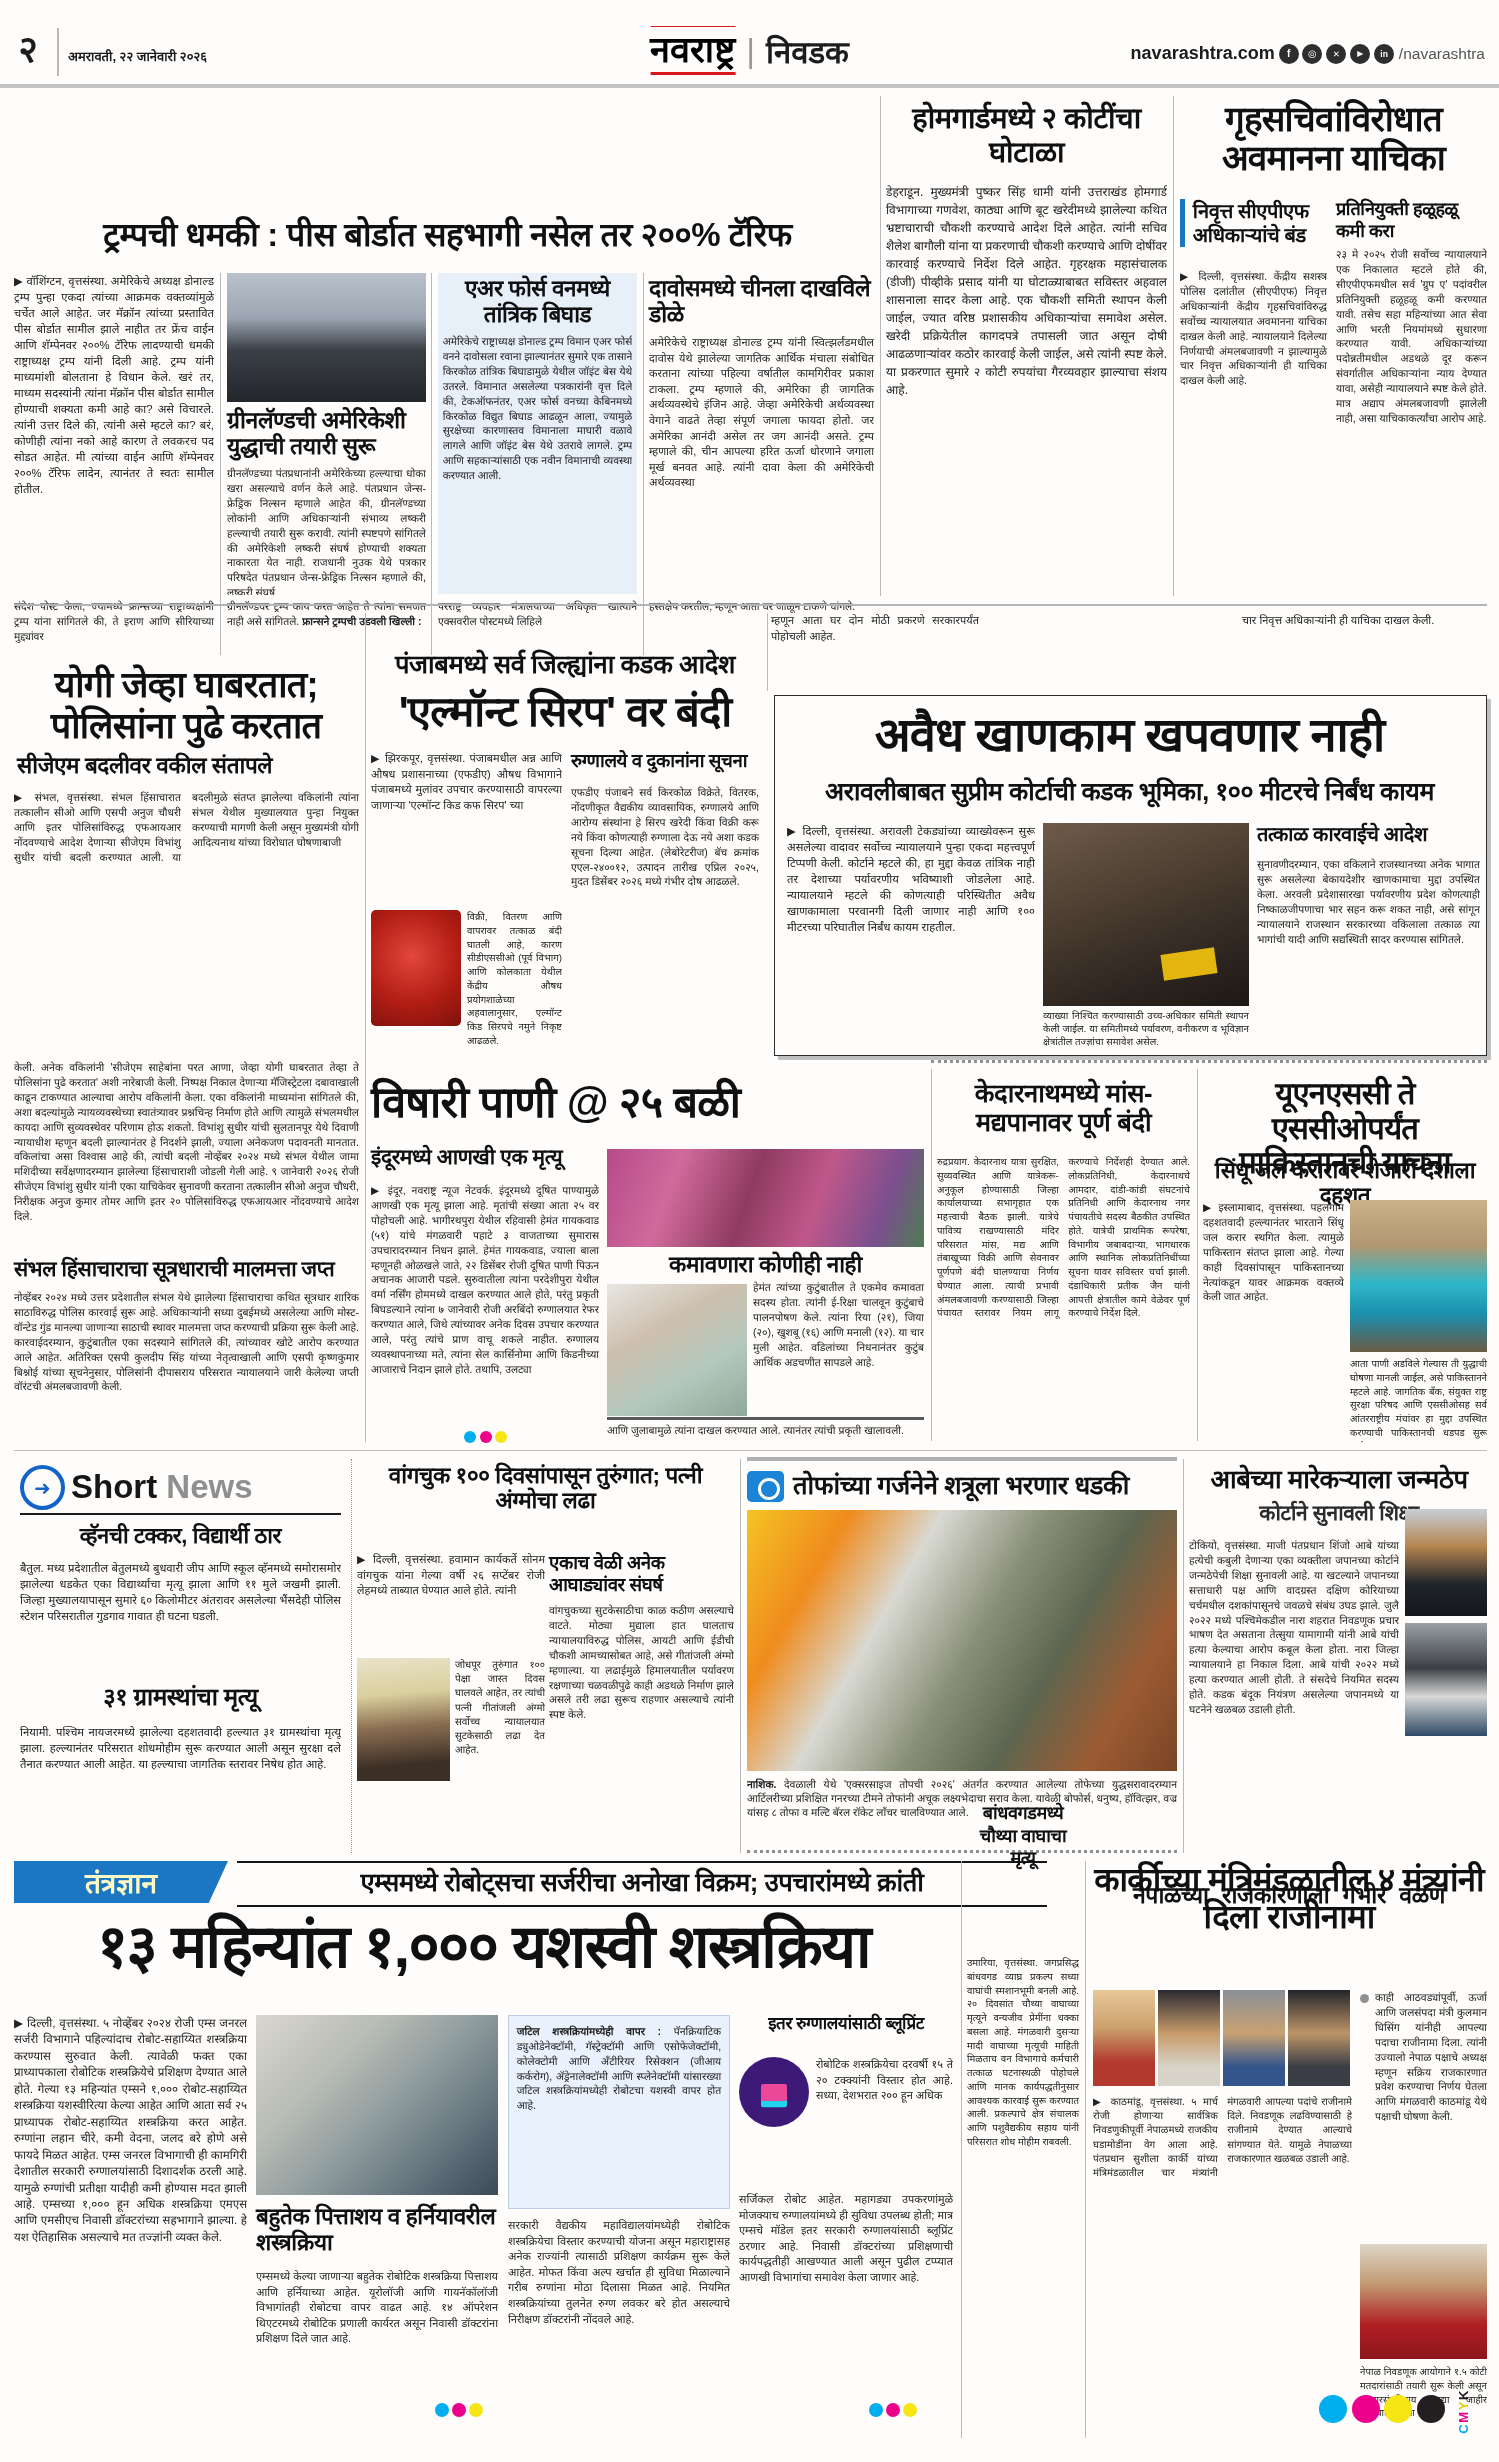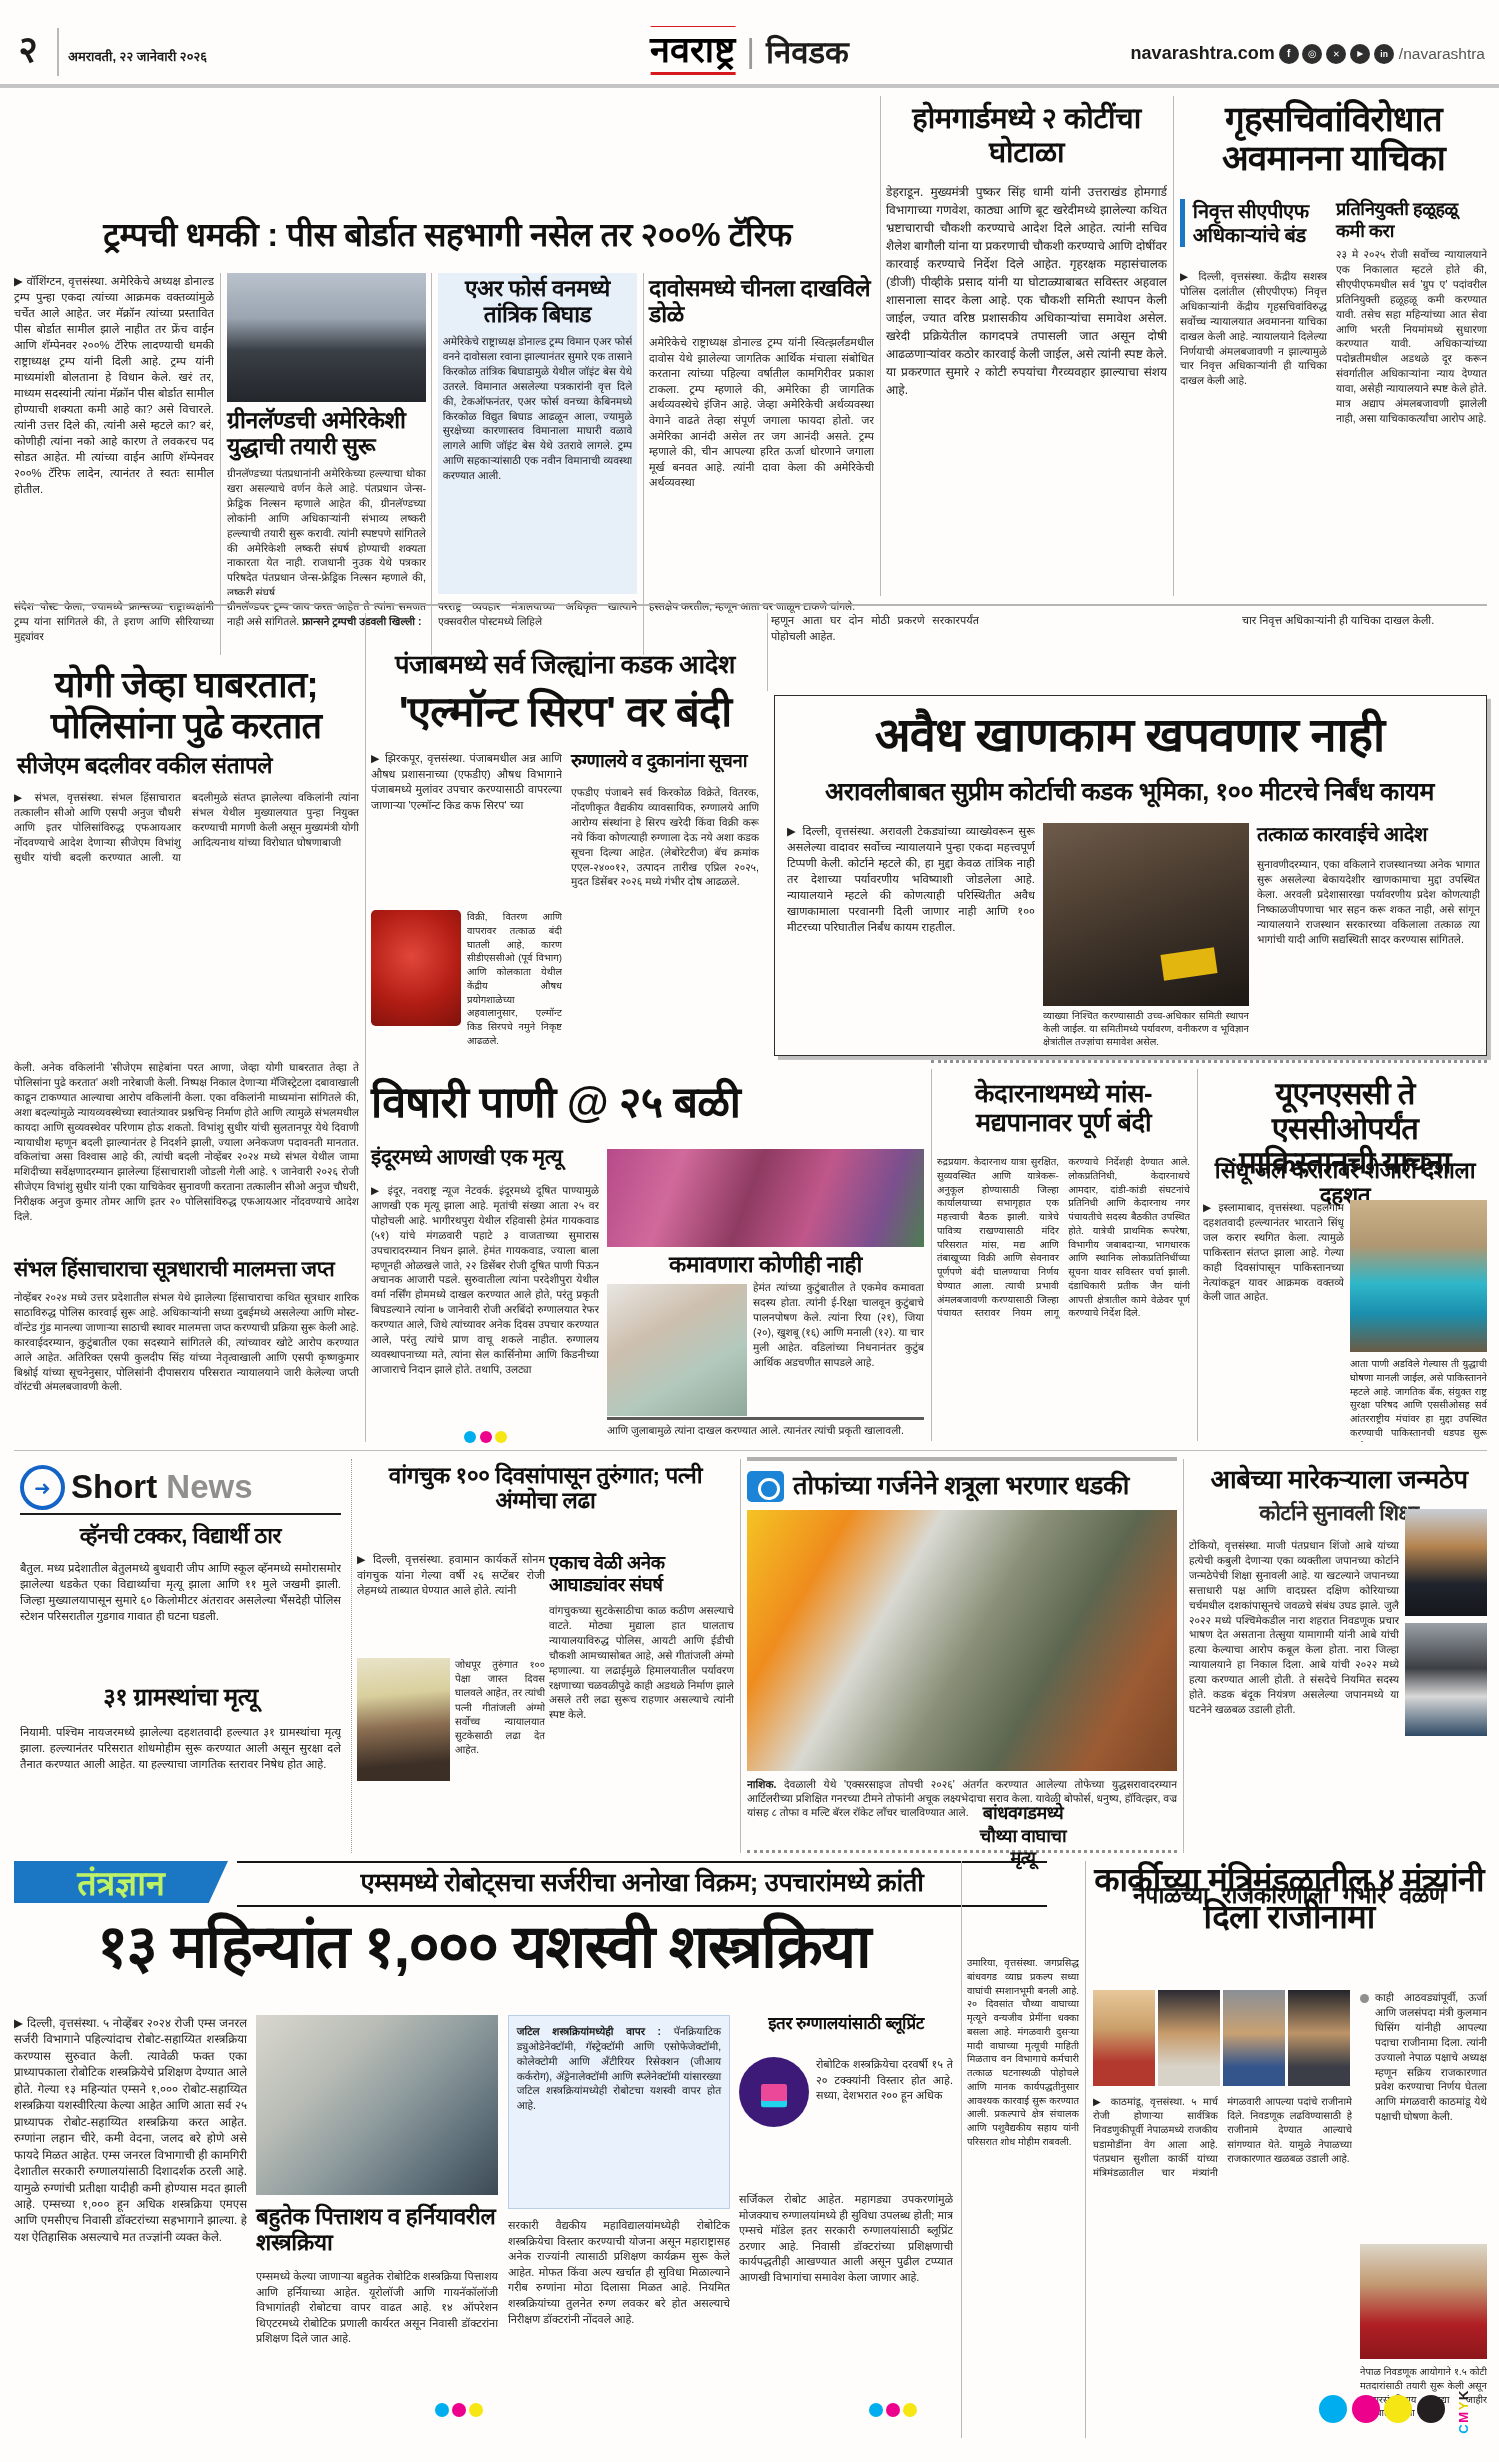--- a/index.html
+++ b/index.html
@@ -175,21 +175,21 @@
   <div class="abs dotted" style="left:747px;top:1850px;width:430px;"></div>
   <div class="abs vr" style="left:1183px;top:1459px;height:394px;"></div>
 
   <div class="abs hl ctr" style="left:1189px;top:1465px;width:300px;font-size:25.6px;">आबेच्या मारेकऱ्याला जन्मठेप</div>
   <div class="abs hl ctr" style="left:1189px;top:1501px;width:300px;font-size:21px;color:#2b2b2b;">कोर्टाने सुनावली शिक्षा</div>
   <div class="abs body-t ovh" style="left:1189px;top:1538px;width:210px;height:315px;font-size:10.5px;">टोकियो, वृत्तसंस्था. माजी पंतप्रधान शिंजो आबे यांच्या हत्येची कबुली देणाऱ्या एका व्यक्तीला जपानच्या कोर्टाने जन्मठेपेची शिक्षा सुनावली आहे. या खटल्याने जपानच्या सत्ताधारी पक्ष आणि वादग्रस्त दक्षिण कोरियाच्या चर्चमधील दशकांपासूनचे जवळचे संबंध उघड झाले. जुलै २०२२ मध्ये पश्चिमेकडील नारा शहरात निवडणूक प्रचार भाषण देत असताना तेत्सुया यामागामी यांनी आबे यांची हत्या केल्याचा आरोप कबूल केला होता. नारा जिल्हा न्यायालयाने हा निकाल दिला. आबे यांची २०२२ मध्ये हत्या करण्यात आली होती. ते संसदेचे नियमित सदस्य होते. कडक बंदूक नियंत्रण असलेल्या जपानमध्ये या घटनेने खळबळ उडाली होती.</div>
   <div class="abs img-ph" style="left:1405px;top:1509px;width:82px;height:107px;background:linear-gradient(180deg,#c8ced6 0%,#b5844f 35%,#20242c 70%,#14161b 100%);"></div>
   <div class="abs img-ph" style="left:1405px;top:1623px;width:82px;height:113px;background:linear-gradient(180deg,#9aa0a6 0%,#3c3f44 40%,#d8d8d8 65%,#2f4a66 100%);"></div>
 
   <div class="abs" style="left:14px;top:1861px;width:214px;height:42px;background:#1b76c4;clip-path:polygon(0 0,100% 0,91% 100%,0 100%);display:flex;align-items:center;justify-content:center;">
-    <span class="b" style="color:#bef264;font-size:34px;">तंत्रज्ञान</span>
+    <span class="b" style="color:#fef9c3;font-size:28px;">तंत्रज्ञान</span>
   </div>
   <div class="abs hl ctr" style="left:237px;top:1861px;width:810px;height:42px;border-top:2.3px solid #161616;border-bottom:2.3px solid #161616;font-size:25.6px;line-height:39px;">एम्समध्ये रोबोट्सचा सर्जरीचा अनोखा विक्रम; उपचारांमध्ये क्रांती</div>
   <div class="abs hl ctr" style="left:14px;top:1914px;width:939px;font-size:60px;letter-spacing:-1.6px;">१३ महिन्यांत १,००० यशस्वी शस्त्रक्रिया</div>
   <div class="abs body-t ovh" style="left:14px;top:2015px;width:233px;height:424px;font-size:11.6px;">▶ दिल्ली, वृत्तसंस्था. ५ नोव्हेंबर २०२४ रोजी एम्स जनरल सर्जरी विभागाने पहिल्यांदाच रोबोट-सहाय्यित शस्त्रक्रिया करण्यास सुरुवात केली. त्यावेळी फक्त एका प्राध्यापकाला रोबोटिक शस्त्रक्रियेचे प्रशिक्षण देण्यात आले होते. गेल्या १३ महिन्यांत एम्सने १,००० रोबोट-सहाय्यित शस्त्रक्रिया यशस्वीरित्या केल्या आहेत आणि आता सर्व २५ प्राध्यापक रोबोट-सहाय्यित शस्त्रक्रिया करत आहेत. रुग्णांना लहान चीरे, कमी वेदना, जलद बरे होणे असे फायदे मिळत आहेत. एम्स जनरल विभागाची ही कामगिरी देशातील सरकारी रुग्णालयांसाठी दिशादर्शक ठरली आहे. यामुळे रुग्णांची प्रतीक्षा यादीही कमी होण्यास मदत झाली आहे. एम्सच्या १,००० हून अधिक शस्त्रक्रिया एमएस आणि एमसीएच निवासी डॉक्टरांच्या सहभागाने झाल्या. हे यश ऐतिहासिक असल्याचे मत तज्ज्ञांनी व्यक्त केले.</div>
   <div class="abs img-ph" style="left:256px;top:2015px;width:242px;height:180px;background:linear-gradient(135deg,#d9d7cf 0%,#b9bdb6 30%,#8d9a9c 55%,#5d6e78 80%,#3c4a55 100%);"></div>
   <div class="abs hl" style="left:256px;top:2204px;width:242px;font-size:22.5px;line-height:1.15;">बहुतेक पित्ताशय व हर्नियावरील शस्त्रक्रिया</div>
   <div class="abs body-t ovh" style="left:256px;top:2269px;width:242px;height:169px;font-size:11px;">एम्समध्ये केल्या जाणाऱ्या बहुतेक रोबोटिक शस्त्रक्रिया पित्ताशय आणि हर्नियाच्या आहेत. यूरोलॉजी आणि गायनॅकॉलॉजी विभागांतही रोबोटचा वापर वाढत आहे. १४ ऑपरेशन थिएटरमध्ये रोबोटिक प्रणाली कार्यरत असून निवासी डॉक्टरांना प्रशिक्षण दिले जात आहे.</div>
   <div class="abs ovh" style="left:508px;top:2015px;width:222px;height:194px;background:#e9f2fc;border:0.8px solid #b9cfe8;padding:7.8px;box-sizing:border-box;font-size:10.5px;line-height:1.42;text-align:justify;">
     <span class="b">जटिल शस्त्रक्रियांमध्येही वापर :</span><span> पॅनक्रियाटिक ड्युओडेनेक्टॉमी, गॅस्ट्रेक्टॉमी आणि एसोफेजेक्टॉमी, कोलेक्टोमी आणि अँटीरियर रिसेक्शन (जीआय कर्करोग), ॲड्रेनालेक्टॉमी आणि स्प्लेनेक्टॉमी यांसारख्या जटिल शस्त्रक्रियांमध्येही रोबोटचा यशस्वी वापर होत आहे.</span>
   </div>

